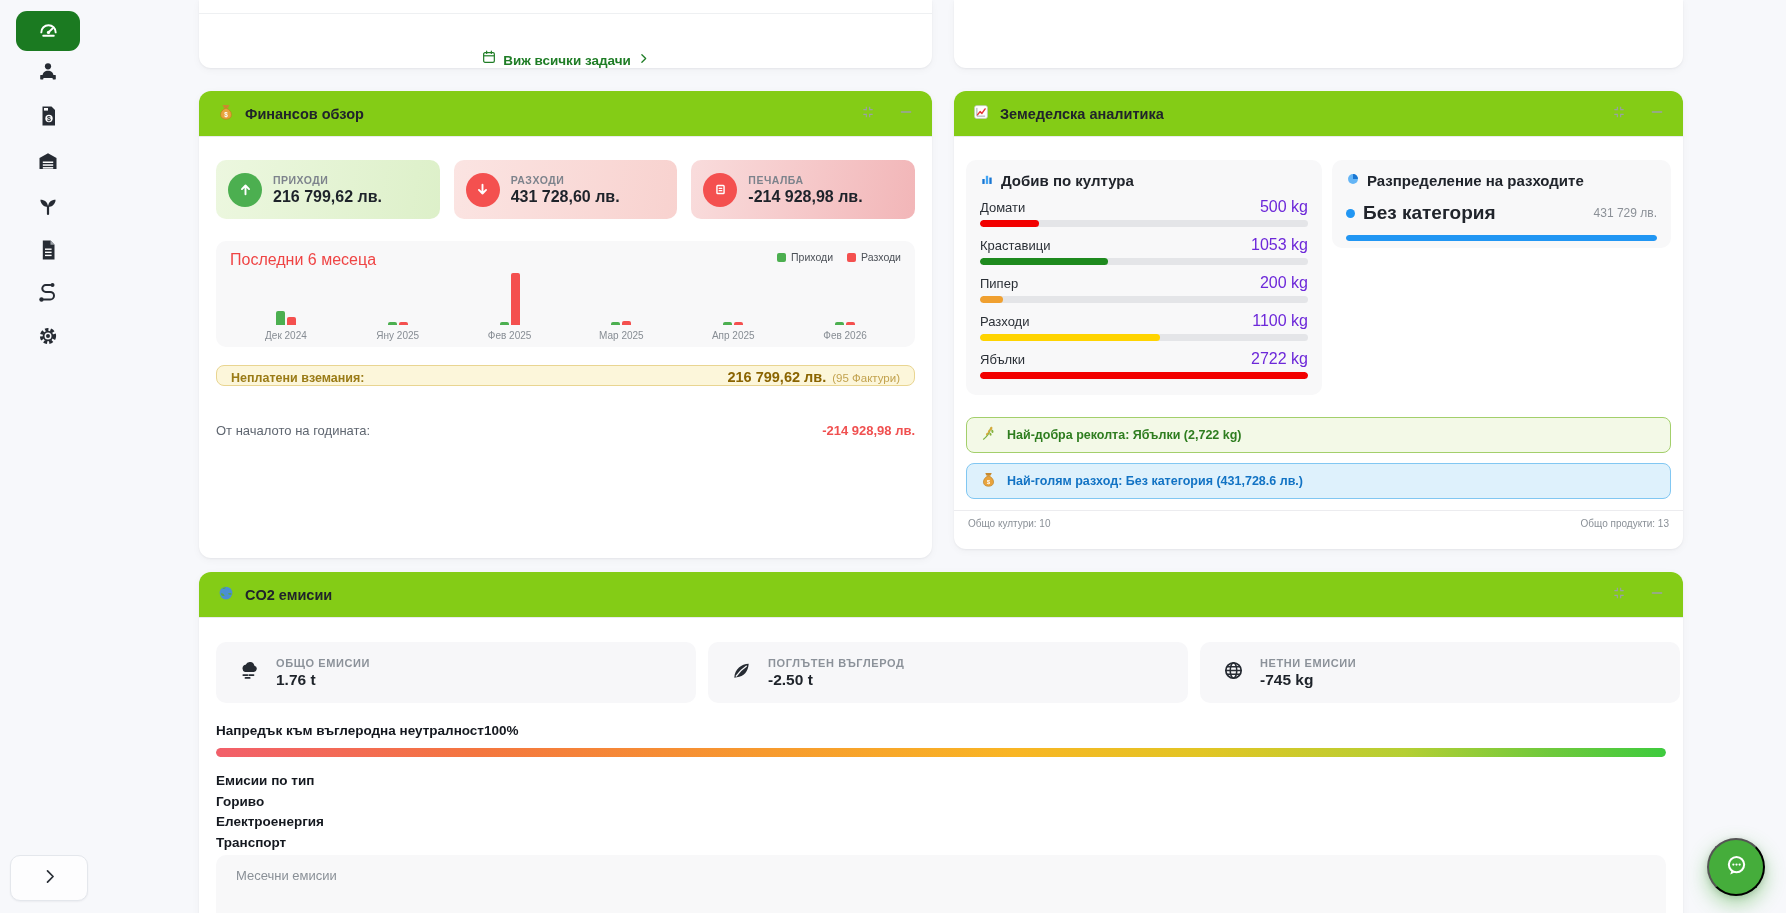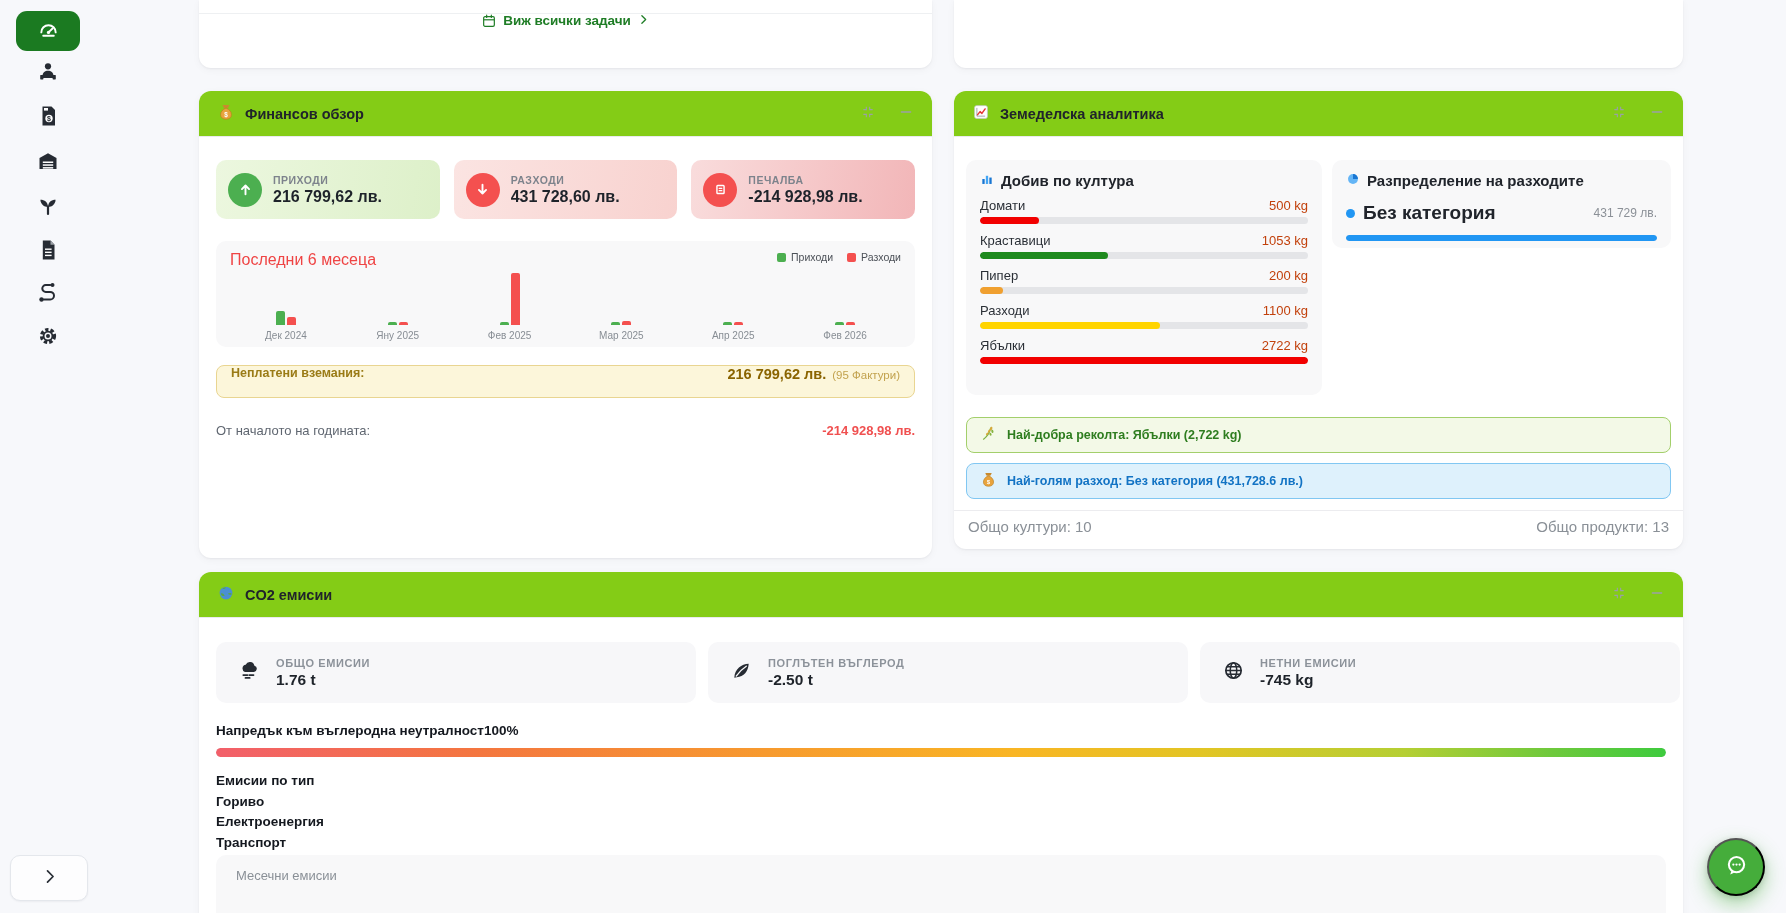--- a/index.html
+++ b/index.html
@@ -17,21 +17,21 @@
 
   
   .card{position:absolute;background:#fff;border-radius:12px;box-shadow:0 1px 2px rgba(20,24,34,.05),0 2px 8px rgba(20,24,34,.04)}
   .card-head{height:46px;display:flex;align-items:center;gap:10px;padding:0 18px;background:#84cc16;border-bottom:1px solid #e9eaee;border-radius:12px 12px 0 0}
   .card-title{font-size:14.5px;font-weight:bold;color:#20242b}
   .head-controls{margin-left:auto;display:flex;gap:22px;align-items:center}
   .head-controls svg{width:16px;height:16px;cursor:pointer}
 
   .tasks-card{left:199px;top:0;width:733px;height:68px;border-radius:0 0 12px 12px}
   .tasks-divider{position:absolute;left:0;right:0;top:13px;border-top:1px solid #eef0f2}
-  .tasks-link{position:absolute;left:0;right:0;top:13px;bottom:0;display:flex;align-items:flex-start;justify-content:center;gap:6px;color:#1f7d26;font-size:13.5px;font-weight:bold;cursor:pointer;text-decoration:none}
+  .tasks-link{position:absolute;left:0;right:0;top:13px;bottom:0;display:flex;align-items:flex-end;justify-content:center;gap:6px;color:#1f7d26;font-size:13.5px;font-weight:bold;cursor:pointer;text-decoration:none}
   .top-right-card{left:954px;top:0;width:729px;height:68px;border-radius:0 0 12px 12px}
 
   
   .finance-card{left:199px;top:91px;width:733px;height:467px}
   .chips{position:absolute;left:17px;right:17px;top:69px;display:flex;gap:14px}
   .chip{flex:1;height:59px;border-radius:10px;display:flex;align-items:center;gap:11px;padding:0 12px}
   .chip-income{background:linear-gradient(100deg,#ecf7df,#ddf0c9)}
   .chip-expense{background:linear-gradient(100deg,#fbe4e2,#f8d2cf)}
   .chip-profit{background:linear-gradient(100deg,#f9dcdc,#f2b6b8)}
   .chip-circle{width:34px;height:34px;border-radius:50%;display:flex;align-items:center;justify-content:center;flex:none}
@@ -46,55 +46,55 @@
   .legend{margin-left:auto;display:flex;gap:14px;align-items:center}
   .legend-item{display:flex;align-items:center;gap:5px;font-size:10.5px;color:#4c5158}
   .legend-sq{width:9px;height:9px;border-radius:2px}
   .bars-row{position:absolute;left:14px;right:14px;bottom:22px;height:56px;display:flex}
   .month-col{flex:1;display:flex;align-items:flex-end;justify-content:center;gap:2px}
   .bar{width:9px;border-radius:2px 2px 0 0}
   .bar-green{background:#4caf50}.bar-red{background:#f4504f}
   .months-row{position:absolute;left:14px;right:14px;bottom:6px;display:flex}
   .month-label{flex:1;text-align:center;font-size:10px;color:#878d94}
 
-  .unpaid{position:absolute;left:17px;right:17px;top:274px;height:33px;background:#fcf6da;border:1px solid #e9d591;border-radius:8px;display:flex;align-items:flex-start;padding:0 14px}
+  .unpaid{position:absolute;left:17px;right:17px;top:274px;height:21px;background:#fcf6da;border:1px solid #e9d591;border-radius:8px;display:flex;align-items:flex-end;padding:0 14px}
   .unpaid-label{font-size:12.5px;font-weight:bold;color:#9a7b16}
   .unpaid-right{margin-left:auto;display:flex;align-items:baseline;gap:6px}
   .unpaid-value{font-size:14.5px;font-weight:bold;color:#8a6400}
   .unpaid-note{font-size:11.5px;color:#c2a24e}
   .ytd{position:absolute;left:17px;right:17px;top:332px;display:flex;align-items:center}
   .ytd-label{font-size:13px;color:#5f6670}
   .ytd-value{margin-left:auto;font-size:13px;font-weight:bold;color:#f05050}
 
   
   .agro-card{left:954px;top:91px;width:729px;height:458px}
   .agro-panels{position:absolute;left:12px;right:12px;top:69px;display:flex;gap:10px;align-items:flex-start}
   .panel{background:#f8f8f9;border-radius:10px;padding:12px 14px}
   .panel-yield{width:356px;height:235px}
   .panel-exp{flex:1;height:88px}
   .panel-title{display:flex;align-items:center;gap:7px;font-size:15px;font-weight:bold;color:#20242b}
   .panel-title svg{width:14px;height:14px}
   .crop-row{margin-top:9px}
   .crop-line{display:flex;align-items:center}
   .crop-name{font-size:13px;color:#2a2f36}
-  .crop-value{margin-left:auto;font-size:13px;color:#c2410c}
+  .crop-value{margin-left:auto;font-size:16px;color:#6d28d9}
   .crop-track{margin-top:4px;height:7px;border-radius:4px;background:#e4e5e8;overflow:hidden}
   .crop-fill{height:7px;border-radius:4px}
   .exp-line{display:flex;align-items:center;margin-top:13px}
   .exp-dot{width:9px;height:9px;border-radius:50%;background:#2196f3;margin-right:8px}
   .exp-name{font-size:19px;font-weight:bold;color:#20242b}
   .exp-value{margin-left:auto;font-size:12px;color:#8b9097}
   .exp-track{margin-top:11px;height:6px;border-radius:4px;background:#e4e5e8;overflow:hidden}
   .exp-fill{height:6px;border-radius:4px}
   .banner{position:absolute;left:12px;right:12px;height:36px;border-radius:8px;display:flex;align-items:center;gap:10px;padding:0 13px;font-size:12.5px;font-weight:bold}
   .banner svg{width:17px;height:17px;flex:none}
   .banner-green{top:326px;background:#f3f9e7;border:1px solid #a3cf6b;color:#2e7d1f}
   .banner-blue{top:372px;background:#def1fc;border:1px solid #81c7f2;color:#1273c4}
   .agro-footer-divider{position:absolute;left:0;right:0;top:419px;border-top:1px solid #ececef}
-  .agro-footer{position:absolute;left:14px;right:14px;top:427px;display:flex;font-size:15px;color:#8a9097}
+  .agro-footer{position:absolute;left:14px;right:14px;top:427px;display:flex;font-size:10px;color:#8a9097}
   .agro-footer .right{margin-left:auto}
 
   
   .co2-card{left:199px;top:572px;width:1484px;height:380px}
   .co2-stats{position:absolute;left:17px;right:3px;top:70px;display:flex;gap:12px}
   .co2-stat{flex:1;height:61px;background:#f7f7f9;border-radius:10px;display:flex;align-items:center;gap:15px;padding:0 22px}
   .co2-stat svg{width:23px;height:23px;flex:none}
   .co2-label{font-size:11px;letter-spacing:.6px;color:#8c929a;font-weight:bold}
   .co2-value{font-size:15.5px;font-weight:bold;color:#1e232a;margin-top:2px}
   .progress-line{position:absolute;left:17px;top:151px;display:flex;font-size:13.5px;font-weight:bold;color:#14181f}

